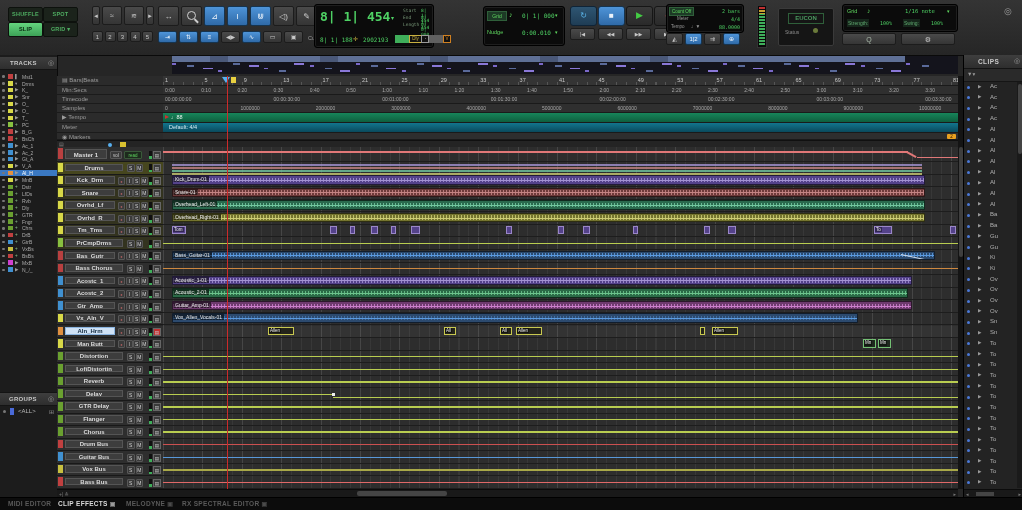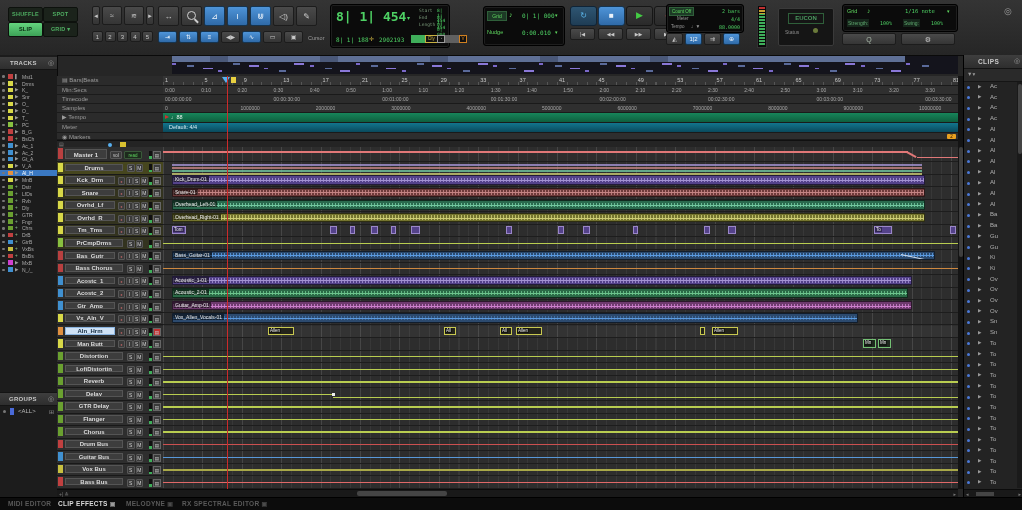--- a/index.html
+++ b/index.html
@@ -71,21 +71,21 @@
         <div class="btn blue" style="position: absolute; left: 21px; top: 0px; width: 19px; height: 12px; font-size: 6px; line-height: 11px;">⇅</div>
         <div class="btn blue" style="position: absolute; left: 42px; top: 0px; width: 19px; height: 12px; font-size: 6px; line-height: 11px;">≡</div>
         <div class="btn" style="position: absolute; left: 63px; top: 0px; width: 19px; height: 12px; font-size: 6px; line-height: 11px;">◀▶</div>
         <div class="btn blue" style="position: absolute; left: 84px; top: 0px; width: 19px; height: 12px; font-size: 6px; line-height: 11px;">∿</div>
         <div class="btn" style="position: absolute; left: 105px; top: 0px; width: 19px; height: 12px; font-size: 6px; line-height: 11px;">▭</div>
         <div class="btn" style="position: absolute; left: 126px; top: 0px; width: 19px; height: 12px; font-size: 6px; line-height: 11px;">▣</div>
       </div>
 
     <span class="p" style="left:308px;top:35px;font-size:5.5px;color:#9a9a9a">Cursor</span>
 
-    <div class="p panel-black" style="left:330px;top:4px;width:118px;height:42px">
+    <div class="p panel-black" style="left:314px;top:4px;width:118px;height:42px">
       <span class="p lcd" style="left:5px;top:4px;font-size:13px;font-weight:bold">8| 1| 454</span>
       <span class="p" style="left:76px;top:9px;font-size:6px;color:#4ed164">▾</span>
       <span class="p lcdlab" style="left:88px;top:3px;font-size:4.5px">Start</span>
       <span class="p lcd" style="left:88px;top:3px;margin-left:18px;font-size:4.5px">8| 1| 454</span>
       <span class="p lcdlab" style="left:88px;top:10px;font-size:4.5px">End</span>
       <span class="p lcd" style="left:88px;top:10px;margin-left:18px;font-size:4.5px">8| 1| 454</span>
       <span class="p lcdlab" style="left:88px;top:17px;font-size:4.5px">Length</span>
       <span class="p lcd" style="left:88px;top:17px;margin-left:18px;font-size:4.5px">0| 0| 000</span>
       <span class="p lcd" style="left:5px;top:31px;font-size:6px">8| 1| 188</span>
       <span class="p" style="left:38px;top:30px;font-size:6px;color:#c8b040">✛</span>

